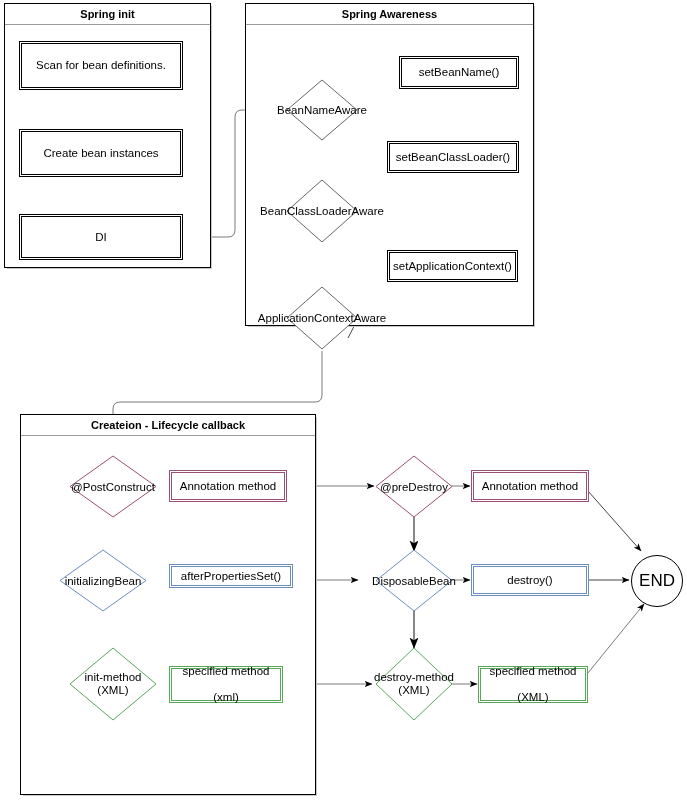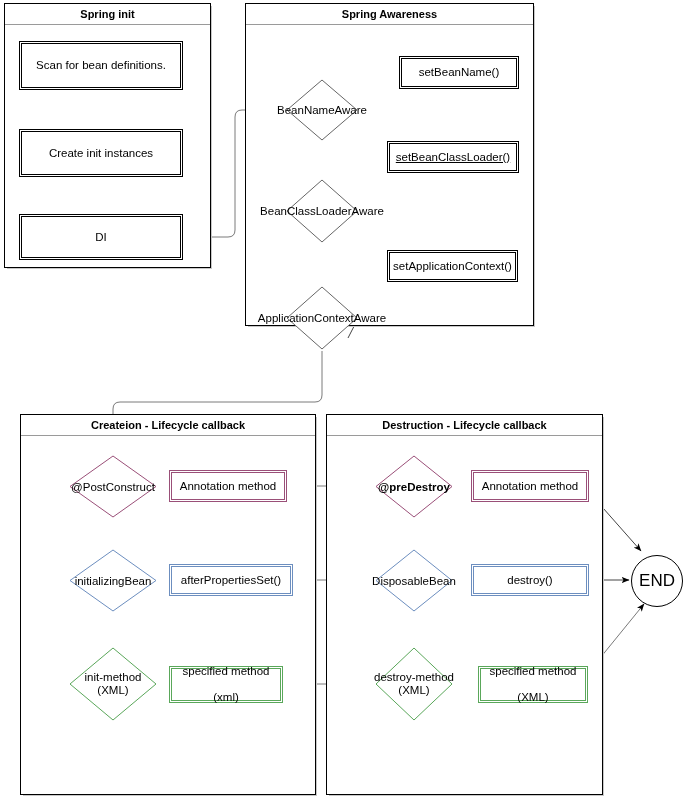--- a/index.html
+++ b/index.html
@@ -94,21 +94,21 @@
     <line x1="583" y1="679" x2="644" y2="604" stroke="#7a7a7a" stroke-width="1" marker-end="url(#ar-k)"></line>
   </svg>
 
   <div class="pool" style="left:4px;top:3px;width:207px;height:265px;">
     <div class="pool-title">Spring init</div>
   </div>
   <div class="node dbl" style="left:19px;top:41px;width:164px;height:49px;">
     <span>Scan for bean definitions.</span>
   </div>
   <div class="node dbl" style="left:19px;top:129px;width:164px;height:48px;">
-    <span>Create init instances</span>
+    <span>Create bean instances</span>
   </div>
   <div class="node dbl" style="left:19px;top:214px;width:164px;height:46px;">
     <span>DI</span>
   </div>
 
   <div class="pool" style="left:245px;top:3px;width:289px;height:323px;">
     <div class="pool-title">Spring Awareness</div>
   </div>
 
   <div class="dia" style="left:287px;top:80px;width:70px;height:60px;">
@@ -126,71 +126,68 @@
   <div class="dia" style="left:287px;top:287px;width:70px;height:62px;">
     <svg width="70" height="62">
         <polygon points="35,0 70,31 35,62 0,31" fill="#fff" stroke="#666" stroke-width="1"></polygon>
       </svg>
     <div class="dlabel">ApplicationContextAware</div>
   </div>
 
   <div class="node dbl" style="left:399px;top:56px;width:120px;height:33px;">
     <span>setBeanName()</span>
   </div>
-  <div class="node dbl" style="left:387px;top:141px;width:132px;height:32px;text-decoration:underline;">
+  <div class="node dbl" style="left:387px;top:141px;width:132px;height:32px;">
     <span>setBeanClassLoader()</span>
   </div>
   <div class="node dbl" style="left:387px;top:250px;width:131px;height:32px;">
     <span>setApplicationContext()</span>
   </div>
 
   <div class="pool" style="left:20px;top:414px;width:296px;height:381px;">
     <div class="pool-title">Createion - Lifecycle callback</div>
   </div>
 
   <div class="dia" style="left:70px;top:456px;width:86px;height:61px;">
     <svg width="86" height="61">
         <polygon points="43,0 86,30.5 43,61 0,30.5" fill="#fff" stroke="#9a4f78" stroke-width="1"></polygon>
       </svg>
     <div class="dlabel">@PostConstruct</div>
   </div>
-  <div class="dia" style="left:70px;top:550px;width:86px;height:61px;">
+  <div class="dia" style="left:60px;top:550px;width:86px;height:61px;">
     <svg width="86" height="61">
         <polygon points="43,0 86,30.5 43,61 0,30.5" fill="#fff" stroke="#6c8ebf" stroke-width="1"></polygon>
       </svg>
     <div class="dlabel">initializingBean</div>
   </div>
   <div class="dia" style="left:70px;top:648px;width:86px;height:72px;">
     <svg width="86" height="72">
         <polygon points="43,0 86,36 43,72 0,36" fill="#fff" stroke="#5aa75a" stroke-width="1"></polygon>
       </svg>
     <div class="dlabel">
       <span>init-method</span><br>
       <span>(XML)</span>
     </div>
   </div>
 
   <div class="node dbl p" style="left:169px;top:470px;width:118px;height:32px;">
     <span>Annotation method</span>
   </div>
-  <div class="node dbl b" style="left:169px;top:564px;width:124px;height:32px;">
+  <div class="node dbl b" style="left:169px;top:564px;width:124px;height:24px;">
     <span>afterPropertiesSet()</span>
   </div>
   <div class="node dbl g wrap" style="left:169px;top:666px;width:114px;height:37px;">
     <span>
       <span>specified method</span><br>
       <span>(xml)</span>
     </span>
   </div>
 
-  <div class="pool" style="left:326px;top:414px;width:277px;height:381px;">
-    <div class="pool-title">Destruction - Lifecycle callback</div>
-  </div>
-
-  <div class="dia" style="left:376px;top:456px;width:76px;height:61px;font-weight:bold;">
+
+  <div class="dia" style="left:376px;top:456px;width:76px;height:61px;">
     <svg width="76" height="61">
         <polygon points="38,0 76,30.5 38,61 0,30.5" fill="#fff" stroke="#9a4f78" stroke-width="1"></polygon>
       </svg>
     <div class="dlabel">@preDestroy</div>
   </div>
   <div class="dia" style="left:376px;top:550px;width:76px;height:61px;">
     <svg width="76" height="61">
         <polygon points="38,0 76,30.5 38,61 0,30.5" fill="#fff" stroke="#6c8ebf" stroke-width="1"></polygon>
       </svg>
     <div class="dlabel">DisposableBean</div>

